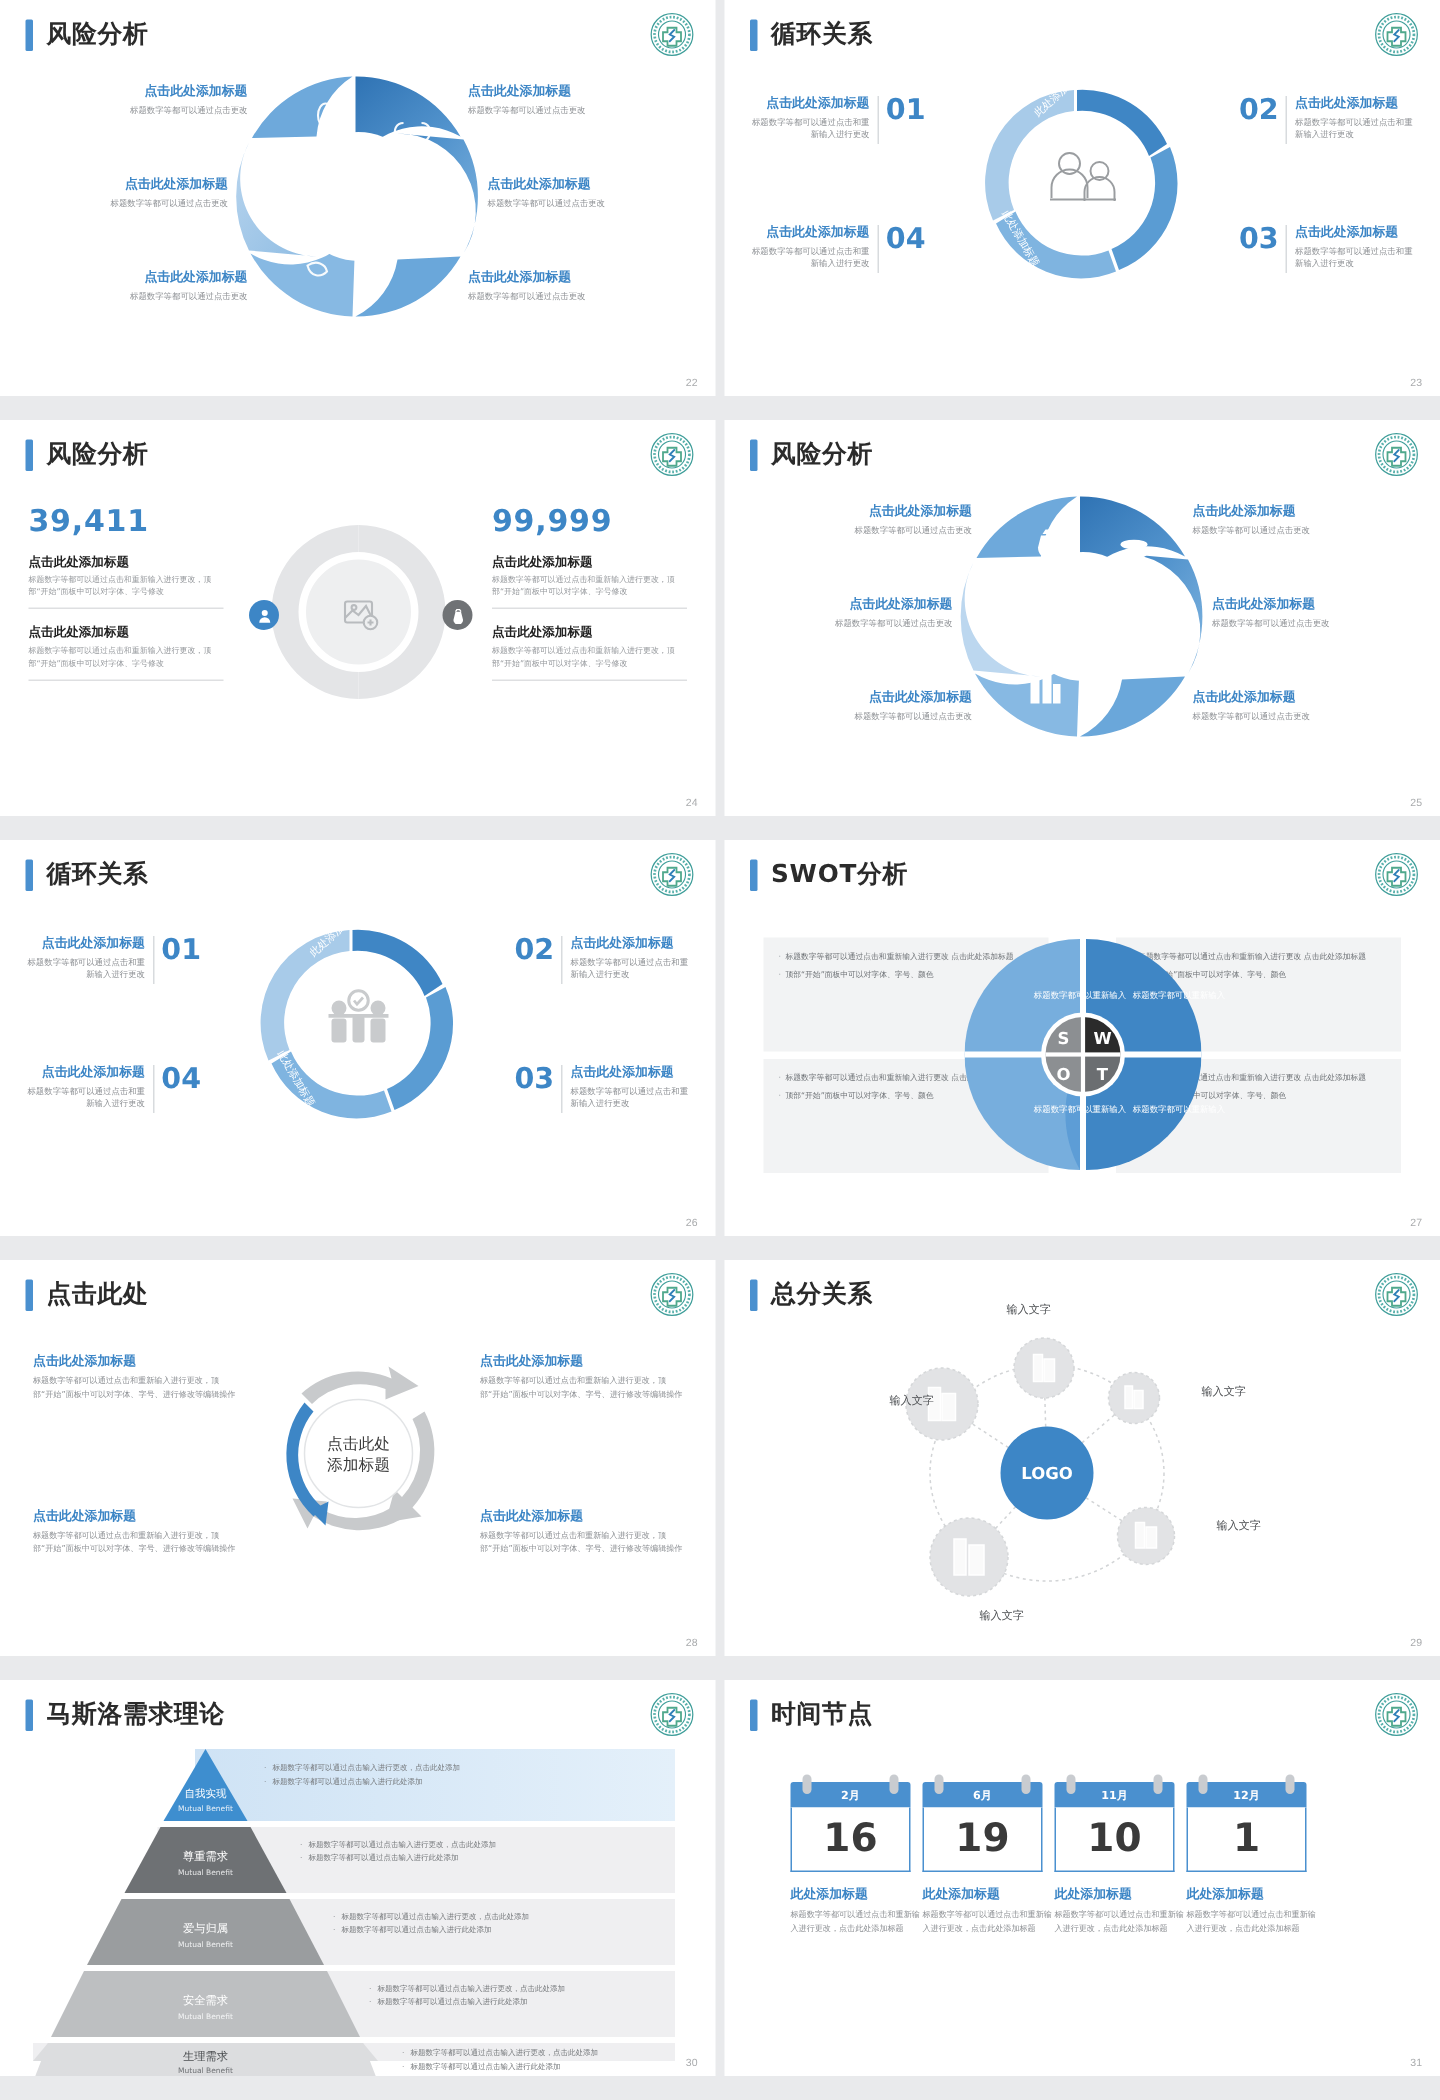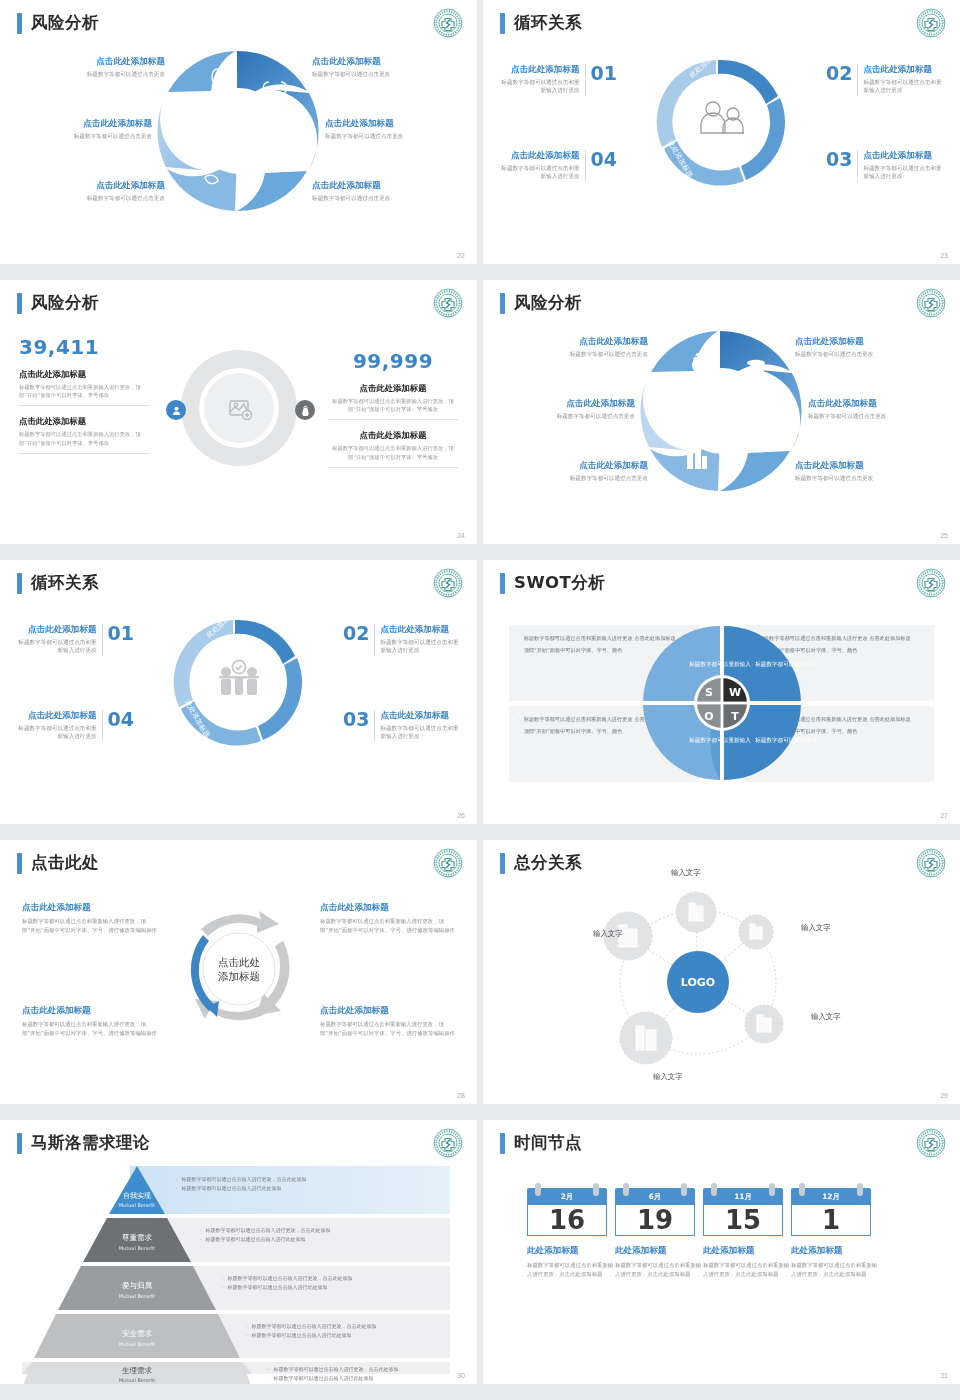--- a/index.html
+++ b/index.html
@@ -96,21 +96,21 @@
 
   
   .cal { position: relative; width: 80px; }
   .cal-head {
     background: #4a90cf; height: 17px; border-radius: 2px 2px 0 0;
     display: flex; align-items: center; justify-content: center;
     color: #fff; font-size: 7.4px; font-weight: bold;
     font-family: "DejaVu Sans","Liberation Sans",sans-serif;
   }
   .cal-body {
-    border: 1.5px solid #4a90cf; border-top: none; height: 31px; background: #fff;
+    border: 1.5px solid #4a90cf; border-top: none; height: 43px; background: #fff;
     display: flex; align-items: center; justify-content: center;
   }
   .cal-day { font-size: 26px; font-weight: bold; color: #3a3a3a;
              font-family: "DejaVu Sans", sans-serif; }
   .cal-ring { position: absolute; top: -5px; width: 6px; height: 13px;
               background: #c9ccd0; border-radius: 3px; }
   .tl-h { font-size: 8.6px; font-weight: bold; color: #3d86c6; margin-top: 9px;
           font-family:"DejaVu Sans","Liberation Sans",sans-serif;}
   .tl-p { font-size: 5.4px; color: #8d9094; line-height: 1.62; margin-top: 4px; }
 </style>
@@ -342,21 +342,21 @@
         <div class="d cjk">标题数字等都可以通过点击和重新输入进行更改，顶部“开始”面板中可以对字体、字号修改</div>
         <div class="dc-hr"></div>
       </div>
       <div class="dc-blk">
         <div class="t cjk">点击此处添加标题</div>
         <div class="d cjk">标题数字等都可以通过点击和重新输入进行更改，顶部“开始”面板中可以对字体、字号修改</div>
         <div class="dc-hr"></div>
       </div>
     </div>
 
-    <div style="position:absolute; right:19px; top:69px; width:130px;text-align:center;">
+    <div style="position:absolute; right:19px; top:55px; width:130px;">
       <div class="big-num">99,999</div>
       <div class="dc-blk">
         <div class="t cjk">点击此处添加标题</div>
         <div class="d cjk">标题数字等都可以通过点击和重新输入进行更改，顶部“开始”面板中可以对字体、字号修改</div>
         <div class="dc-hr"></div>
       </div>
       <div class="dc-blk">
         <div class="t cjk">点击此处添加标题</div>
         <div class="d cjk">标题数字等都可以通过点击和重新输入进行更改，顶部“开始”面板中可以对字体、字号修改</div>
         <div class="dc-hr"></div>
@@ -861,21 +861,21 @@
         </div>
         <div class="tl-h cjk">此处添加标题</div>
         <div class="tl-p cjk">标题数字等都可以通过点击和重新输入进行更改，点击此处添加标题</div>
       </div>
       <div style="width:88px;">
         <div class="cal">
           <div class="cal-ring" style="left:8px;"></div>
           <div class="cal-ring" style="right:8px;"></div>
           <div class="cal-head cjk">11月</div>
           <div class="cal-body">
-            <div class="cal-day">15</div>
+            <div class="cal-day">10</div>
           </div>
         </div>
         <div class="tl-h cjk">此处添加标题</div>
         <div class="tl-p cjk">标题数字等都可以通过点击和重新输入进行更改，点击此处添加标题</div>
       </div>
       <div style="width:88px;">
         <div class="cal">
           <div class="cal-ring" style="left:8px;"></div>
           <div class="cal-ring" style="right:8px;"></div>
           <div class="cal-head cjk">12月</div>

